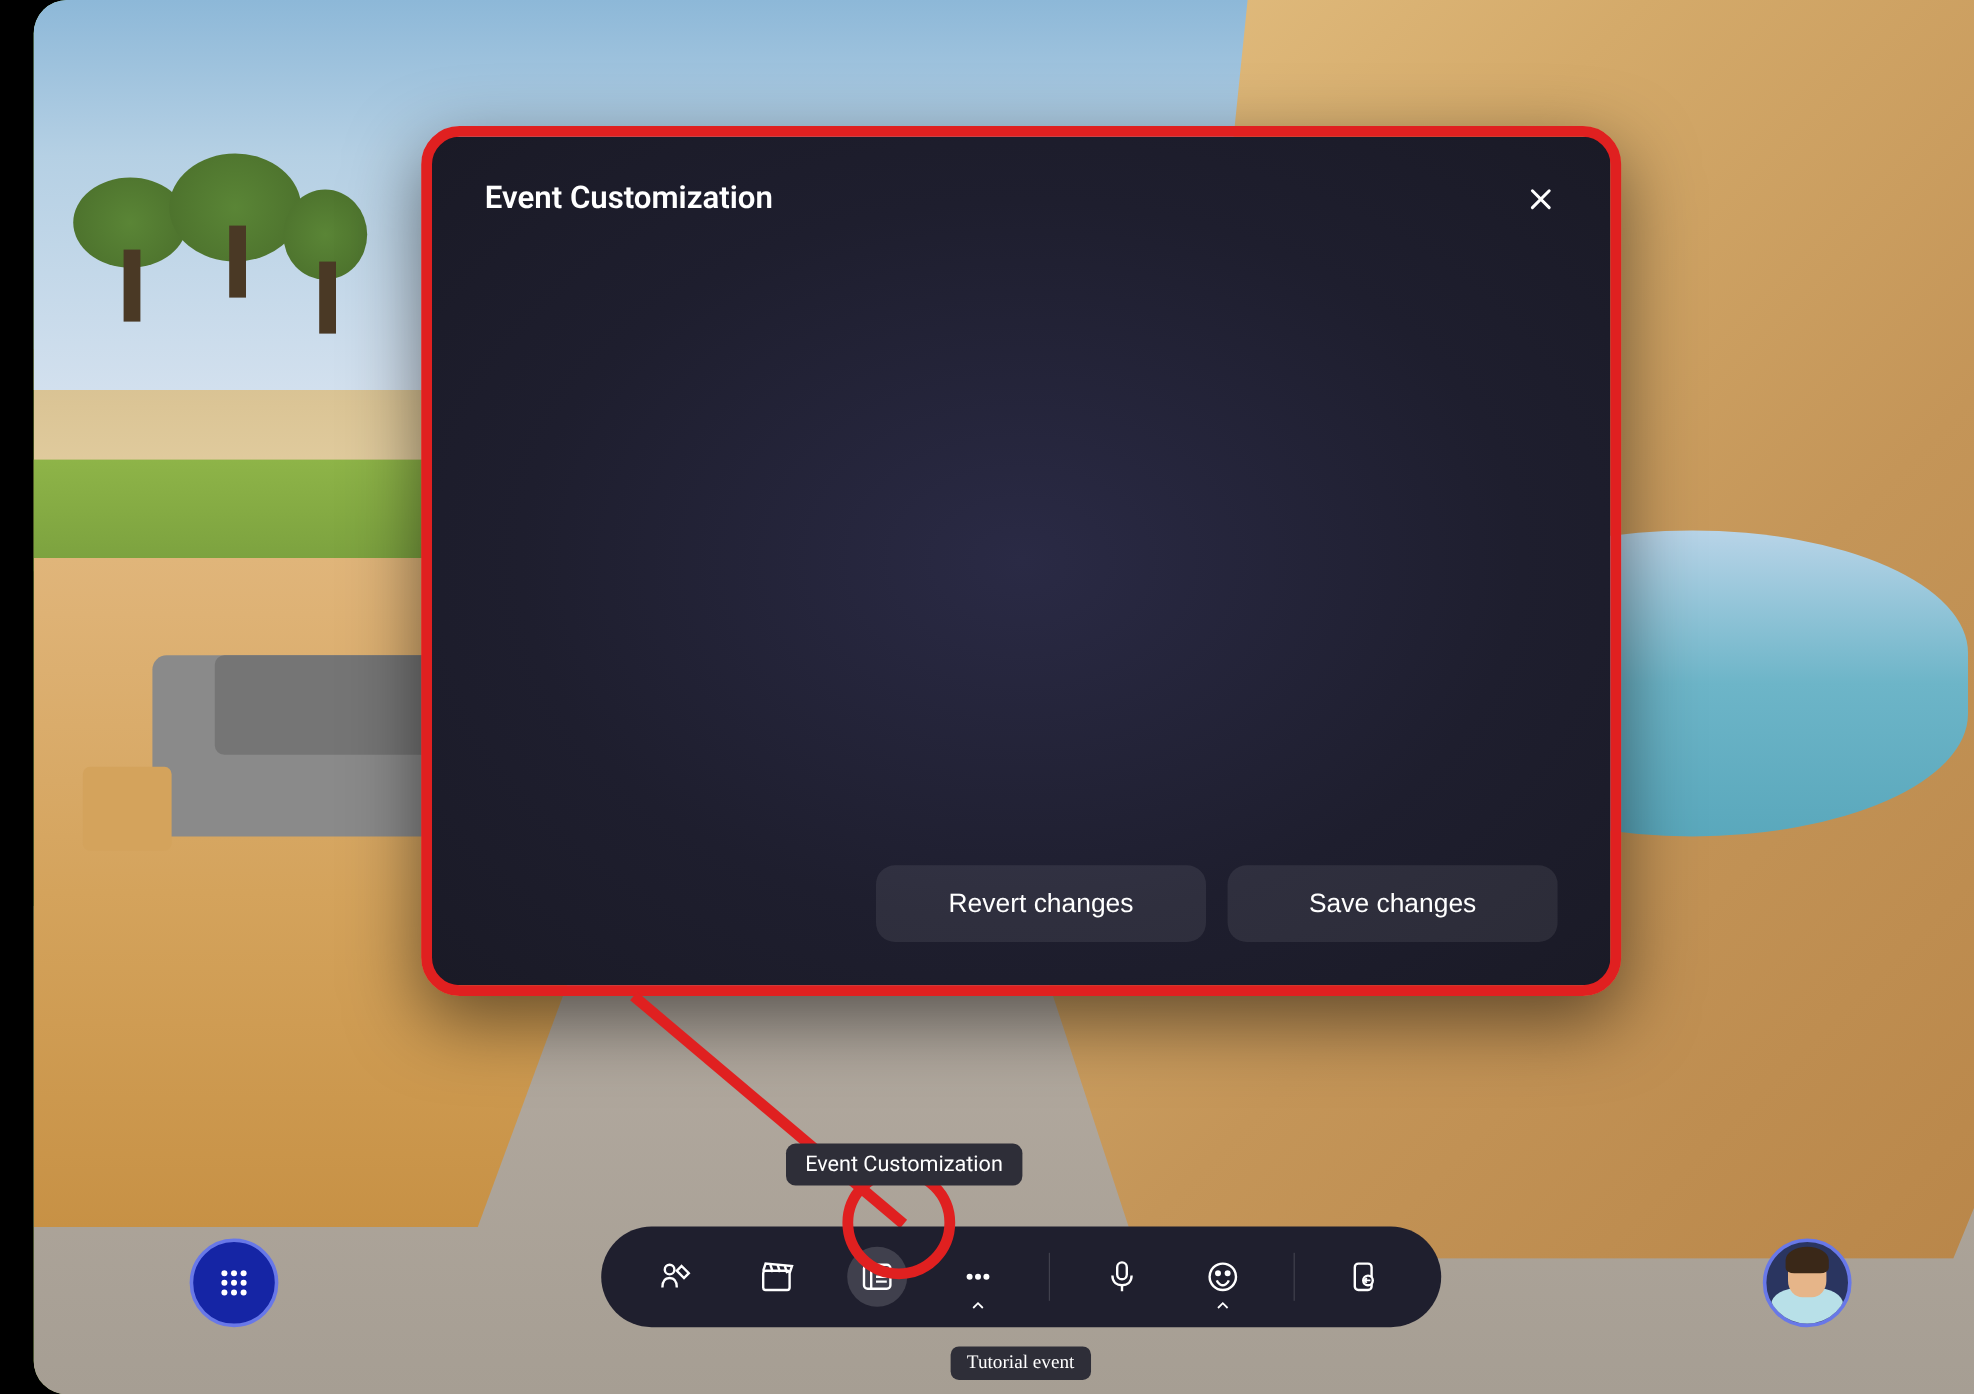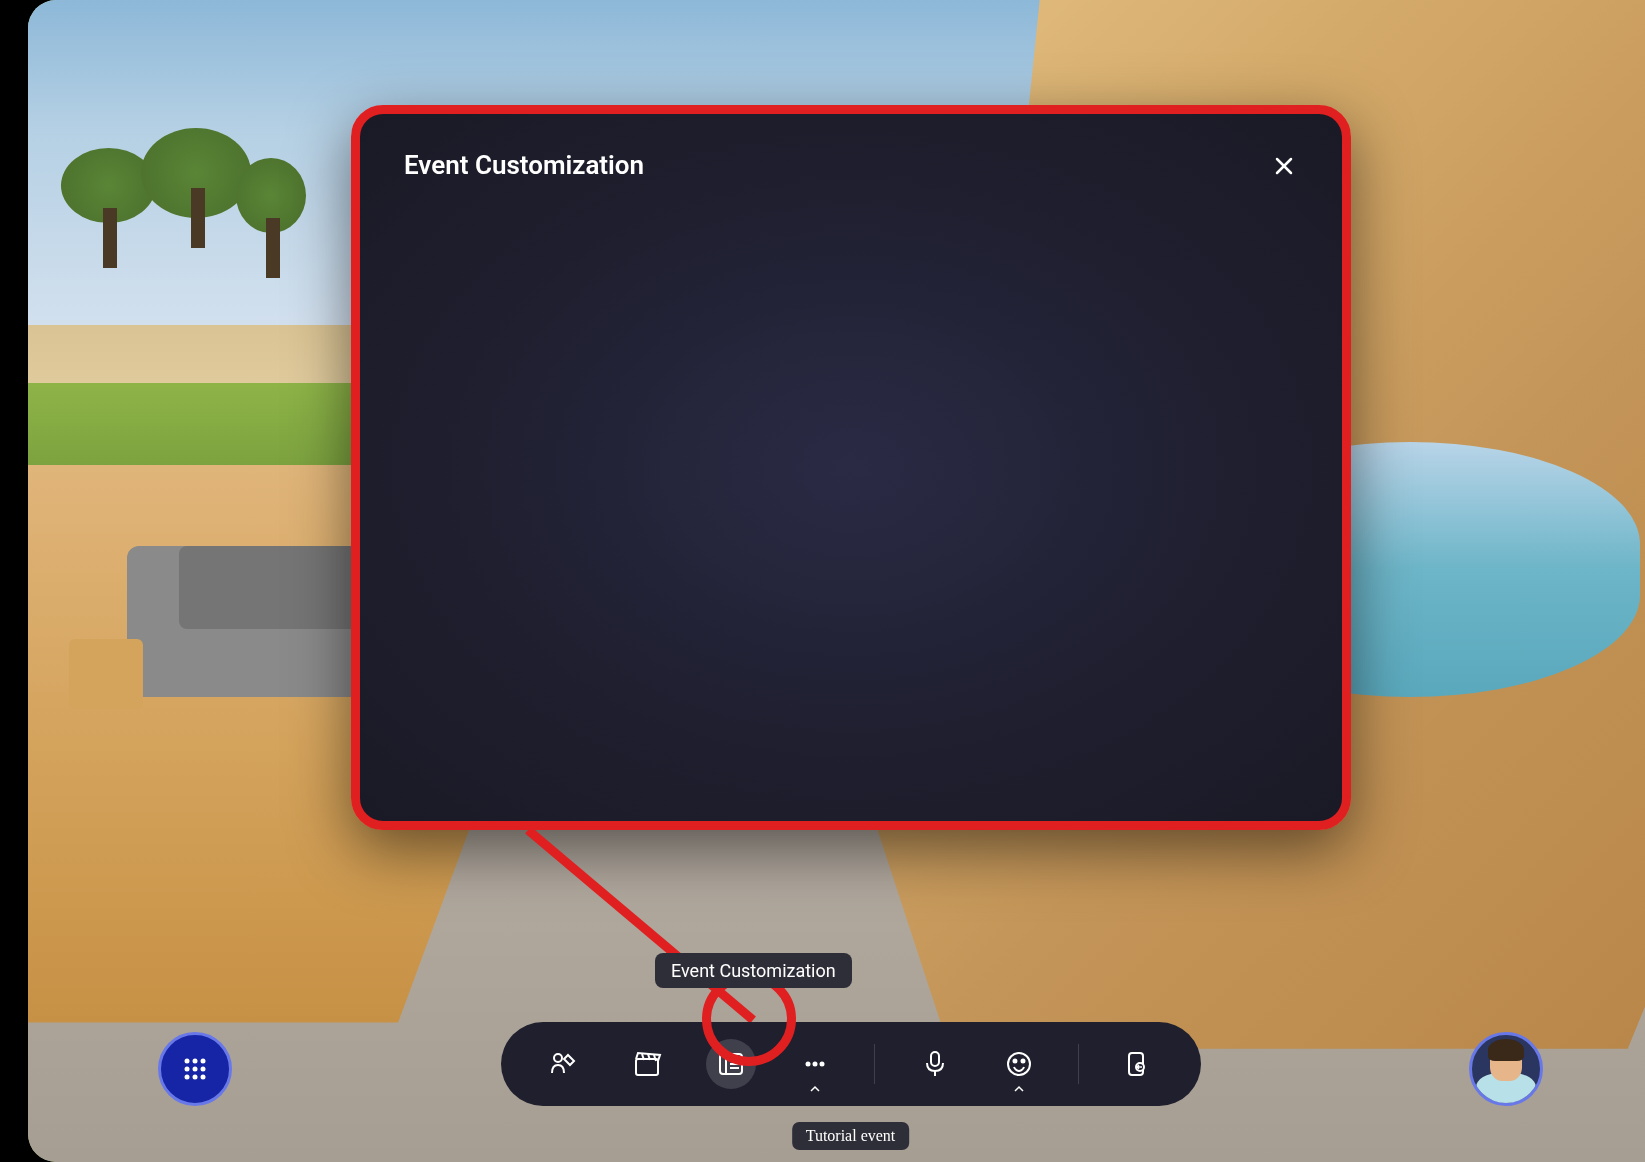--- a/index.html
+++ b/index.html
@@ -419,20 +419,24 @@
   </div>
 
   <div class="modal">
     <div class="modal-title">Event Customization</div>
     <div class="close-btn">
       <svg width="24" height="24" viewBox="0 0 24 24" fill="none" stroke="currentColor" stroke-width="2.5" stroke-linecap="round">
         <line x1="5" y1="5" x2="19" y2="19"></line>
         <line x1="19" y1="5" x2="5" y2="19"></line>
       </svg>
     </div>
+    <div class="modal-buttons">
+      <button class="btn">Revert changes</button>
+      <button class="btn">Save changes</button>
+    </div>
   </div>
 
   <svg class="callout-line" viewBox="0 0 360 260">
     <line x1="90" y1="10" x2="315" y2="200" stroke="#e02020" stroke-width="9"></line>
   </svg>
 
   <div class="highlight-circle"></div>
 
   <div class="tooltip">Event Customization</div>
 

